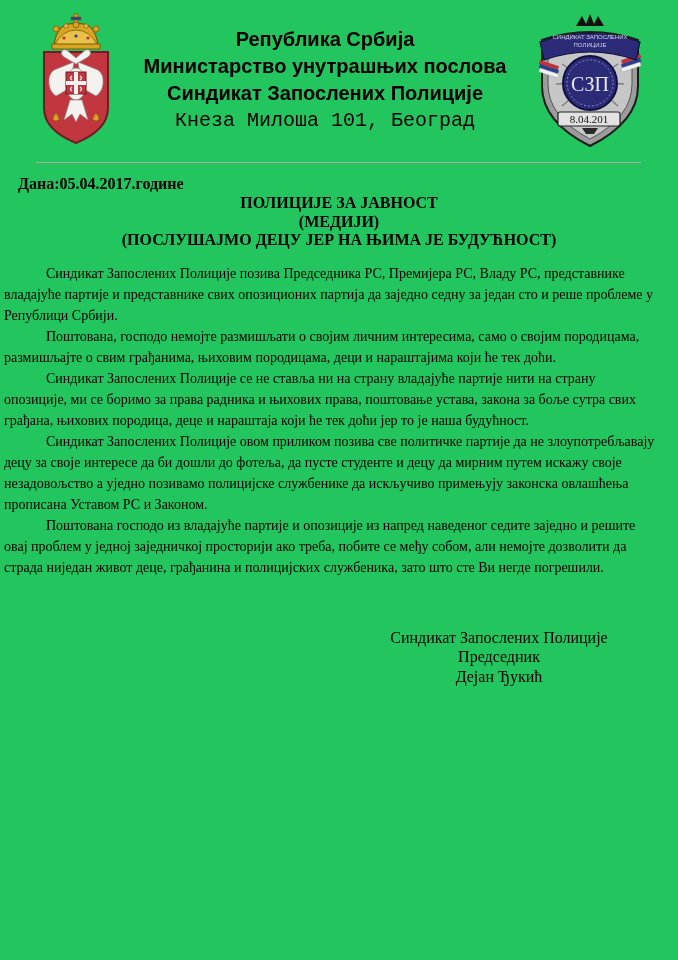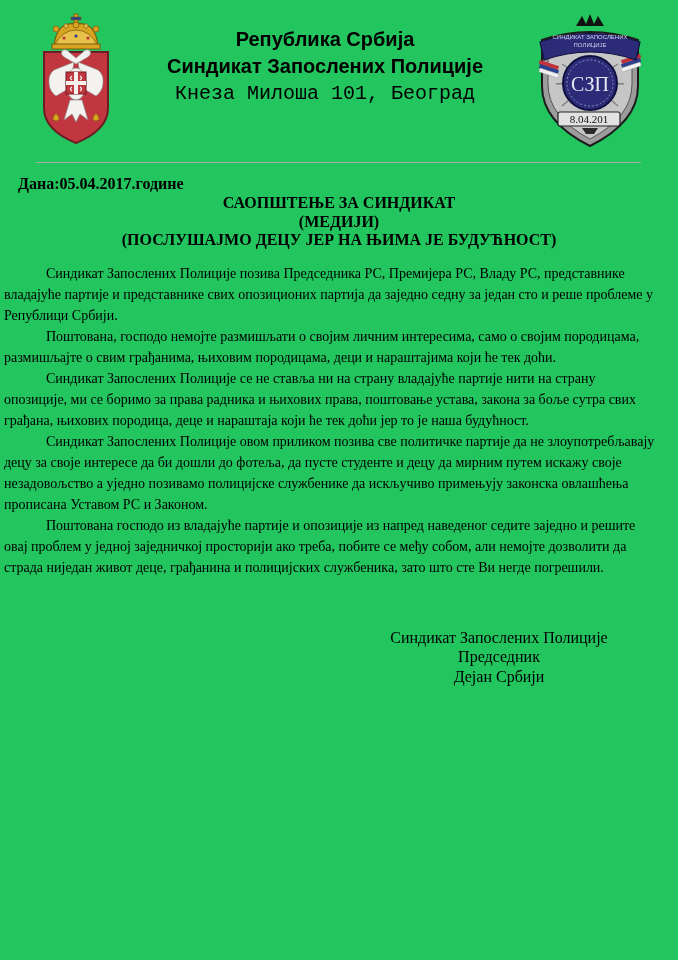--- a/index.html
+++ b/index.html
@@ -103,20 +103,21 @@
           <path d="M38,64 q-3,2 0,4 M46,64 q3,2 0,4 M38,75 q-3,2 0,4 M46,75 q3,2 0,4" fill="none" stroke="#f4f2ee" stroke-width="1.4"></path>
         </g>
 
         <path d="M20,104 q2,-5 4,0 q3,4 -2,5 q-5,-1 -2,-5 Z" fill="#d9a520" stroke="#7a5c10" stroke-width="0.6"></path>
         <path d="M60,104 q2,-5 4,0 q3,4 -2,5 q-5,-1 -2,-5 Z" fill="#d9a520" stroke="#7a5c10" stroke-width="0.6"></path>
       </svg>
     </div>
 
     <div class="header-text">
       <div class="h-bold">Република Србија</div>
+      <div class="h-bold">Министарство унутрашњих послова</div>
       <div class="h-bold">Синдикат Запослених Полиције</div>
       <div class="h-reg">Кнеза Милоша 101, Београд</div>
     </div>
 
     <div class="badge-wrap">
       <svg width="116" height="140" viewBox="0 0 116 140">
 
         <path d="M44,14 L50,4 L54,12 L58,2 L62,12 L66,4 L72,14 Z" fill="#111"></path>
 
         <path d="M10,28 Q58,12 106,28 L106,74 Q106,110 58,134 Q10,110 10,74 Z" fill="#9c9c9c" stroke="#1c1c1c" stroke-width="2"></path>
@@ -157,32 +158,32 @@
         <path d="M50,116 L66,116 L62,122 L54,122 Z" fill="#2a2a2a"></path>
       </svg>
     </div>
   </div>
 
   <hr class="header-divider">
 
   <div class="date-line">Дана:05.04.2017.године</div>
 
   <div class="title-block">
-    <div>САОПШТЕЊЕ ЗА СИНДИКАТ</div>
+    <div>ПОЛИЦИЈЕ ЗА ЈАВНОСТ</div>
     <div>(МЕДИЈИ)</div>
     <div>(ПОСЛУШАЈМО ДЕЦУ ЈЕР НА ЊИМА ЈЕ БУДУЋНОСТ)</div>
   </div>
 
   <div class="body-text">
       <p>Синдикат Запослених Полиције позива Председника РС, Премијера РС, Владу РС, представнике владајуће партије и представнике свих опозиционих партија да заједно седну за један сто и реше проблеме у Републици Србији.</p>
       <p>Поштована, господо немојте размишљати о својим личним интересима, само о својим породицама, размишљајте о свим грађанима, њиховим породицама, деци и нараштајима који ће тек доћи.</p>
       <p>Синдикат Запослених Полиције се не ставља ни на страну владајуће партије нити на страну опозиције, ми се боримо за права радника и њихових права, поштовање устава, закона за боље сутра свих грађана, њихових породица, деце и нараштаја који ће тек доћи јер то је наша будућност.</p>
       <p>Синдикат Запослених Полиције овом приликом позива све политичке партије да не злоупотребљавају децу за своје интересе да би дошли до фотеља, да пусте студенте и децу да мирним путем искажу своје незадовољство а уједно позивамо полицијске службенике да искључиво примењују законска овлашћења прописана Уставом РС и Законом.</p>
       <p>Поштована господо из владајуће партије и опозиције из напред наведеног седите заједно и решите овај проблем у једној заједничкој просторији ако треба, побите се међу собом, али немојте дозволити да страда ниједан живот деце, грађанина и полицијских службеника, зато што сте Ви негде погрешили.</p>
     </div>
 
   <div class="signature-block">
     <div>Синдикат Запослених Полиције</div>
     <div>Председник</div>
-    <div>Дејан Србији</div>
+    <div>Дејан Ђукић</div>
   </div>
 
 </div>
 
 </body></html>

